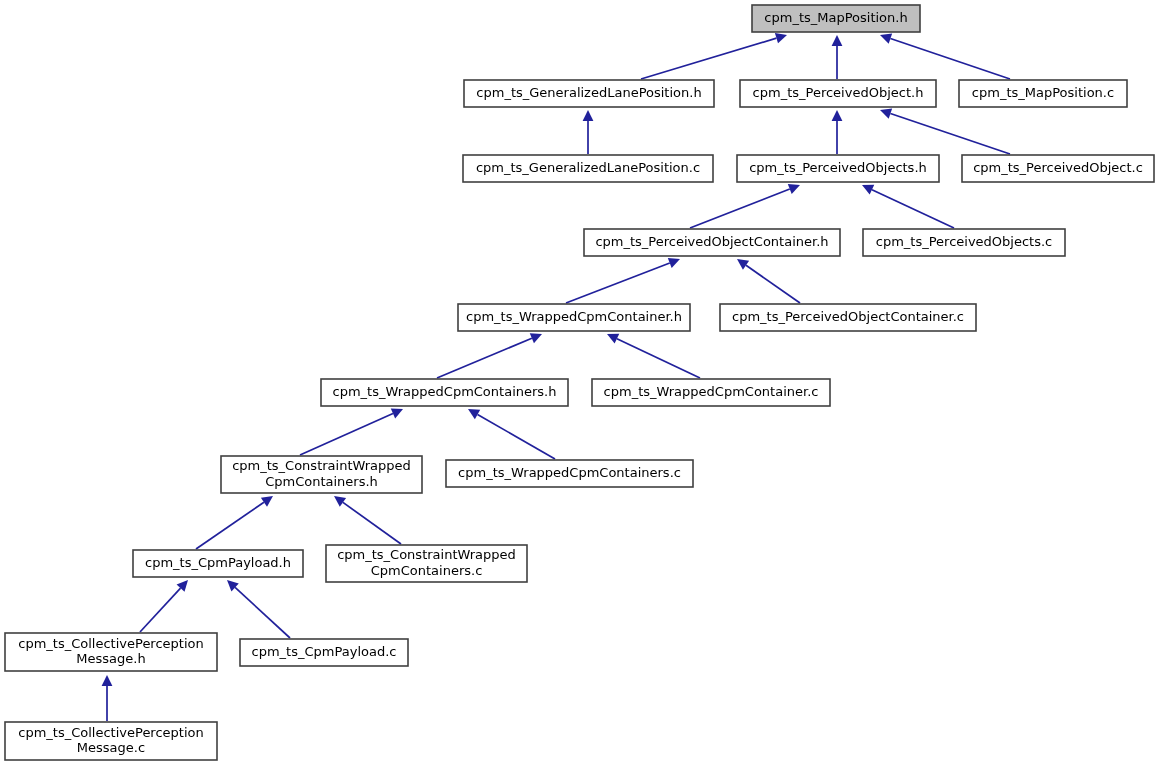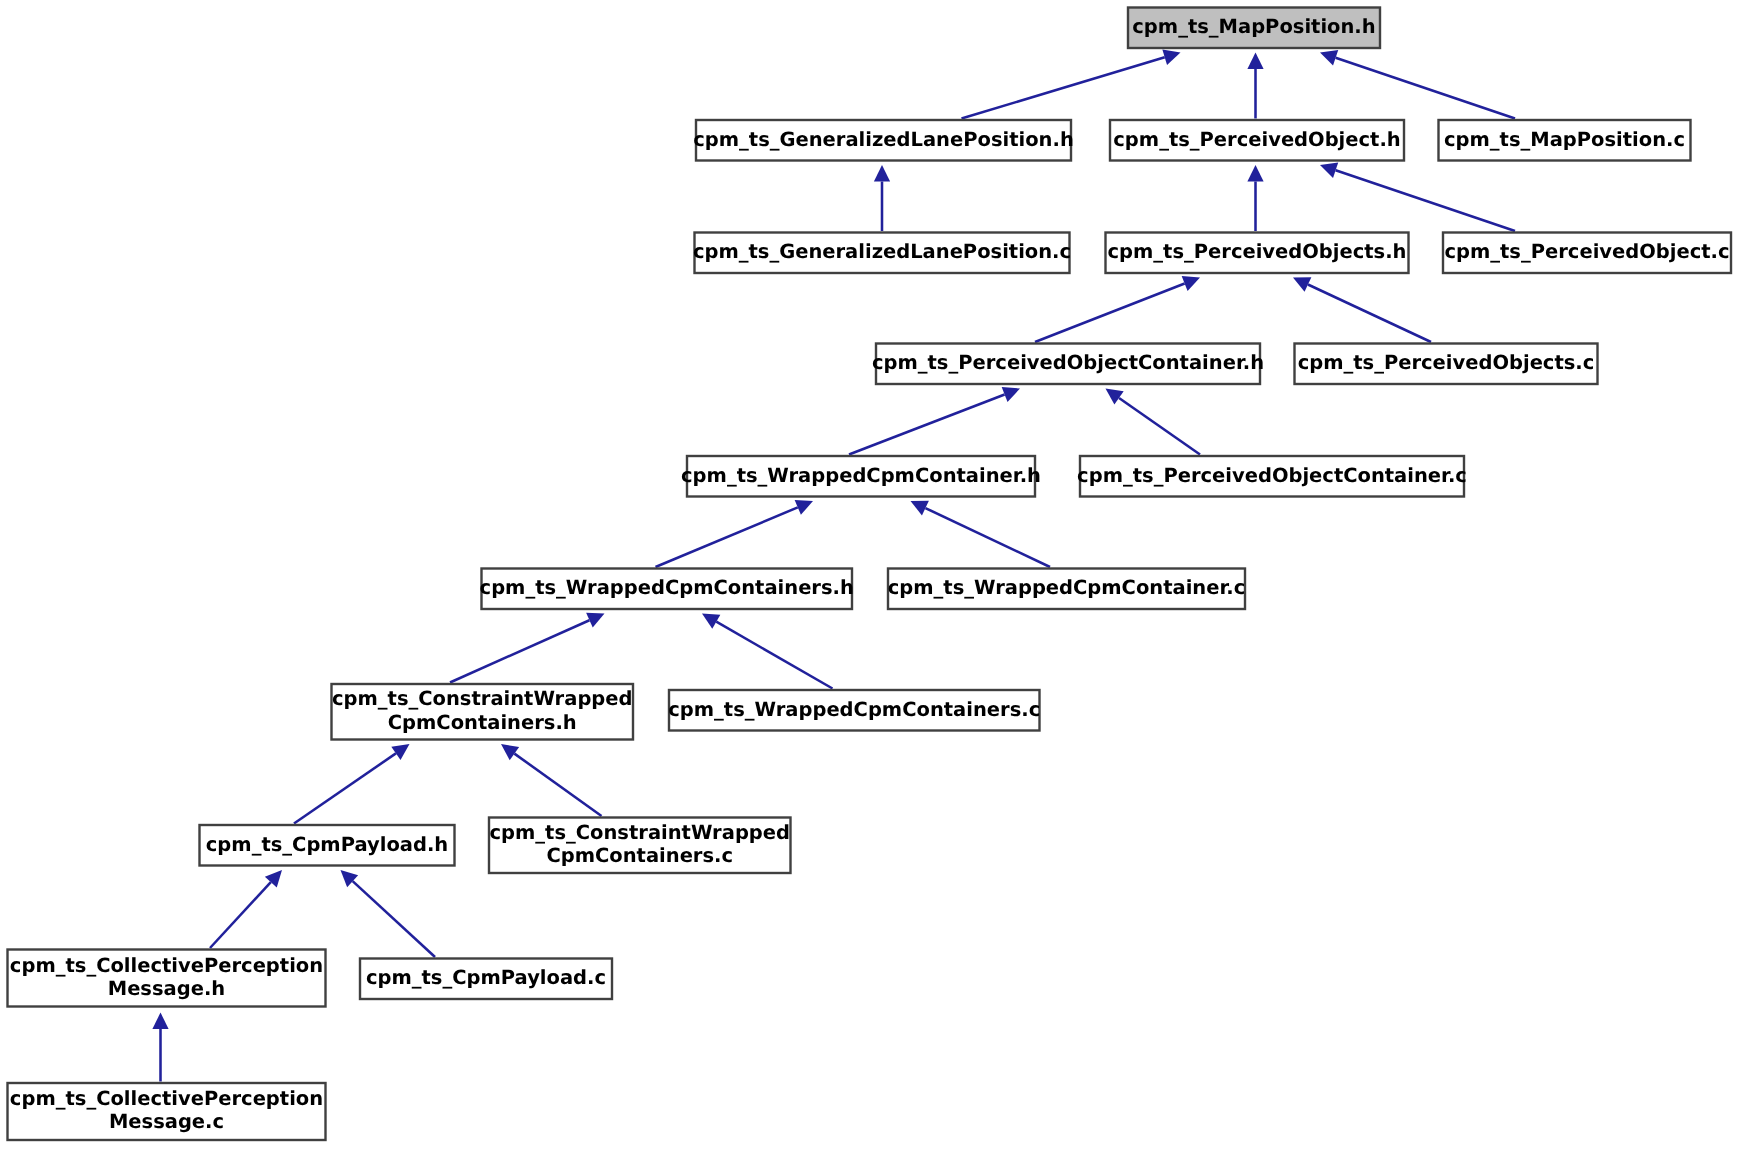--- a/index.html
+++ b/index.html
@@ -10,21 +10,20 @@
   body {
     width: 1161px;
     height: 768px;
     overflow: hidden;
     font-family: "DejaVu Sans", sans-serif;
   }
   #graph-root {
     position: relative;
     width: 1161px;
     height: 768px;
-    font-weight: bold;
   }
   svg.graph-canvas {
     position: absolute;
     top: 0;
     left: 0;
     width: 1161px;
     height: 768px;
     display: block;
   }
   .node-box {

